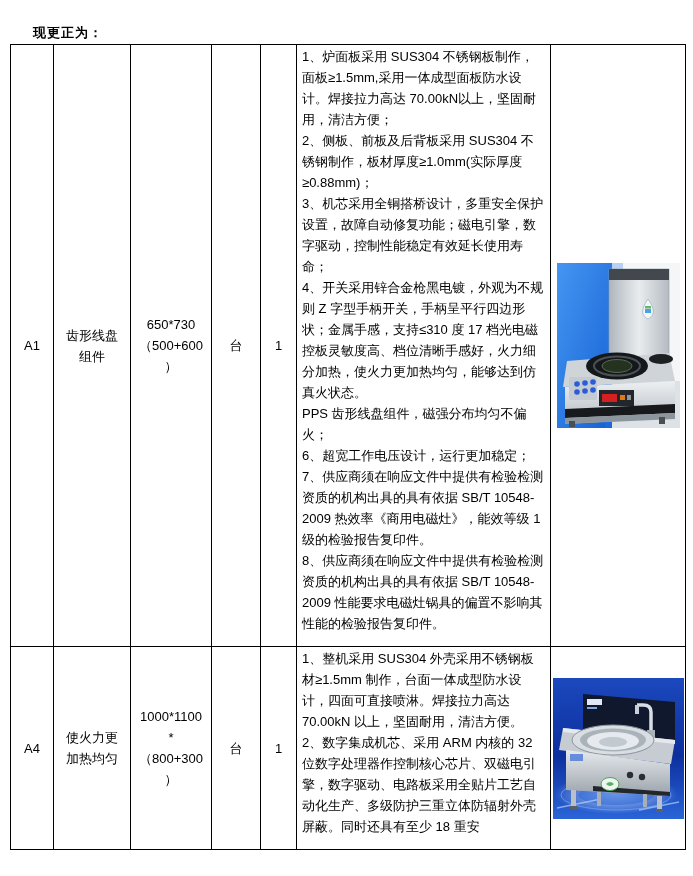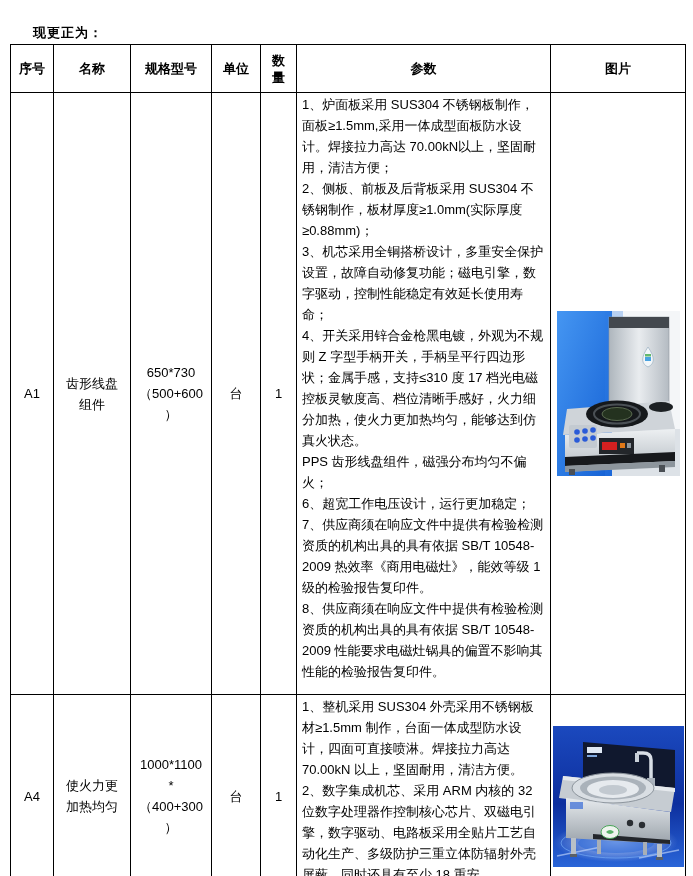--- a/index.html
+++ b/index.html
@@ -50,29 +50,20 @@
     <colgroup>
       <col style="width:43px">
         <col style="width:77px">
         <col style="width:81px">
       <col style="width:49px">
         <col style="width:36px">
         <col style="width:254px">
       <col style="width:135px">
     </colgroup>
     <tbody>
-        <tr class="hdr">
-      <th class="th-no">序号</th>
-      <th>名称</th>
-      <th>规格型号</th>
-      <th>单位</th>
-      <th class="th-qty">数量</th>
-      <th>参数</th>
-      <th>图片</th>
-    </tr>
 
     <tr class="row-a1">
       <td class="c">A1</td>
       <td class="c">齿形线盘组件</td>
       <td class="c spec">650*730
 （500+600
 ）</td>
       <td class="c">台</td>
       <td class="c">1</td>
       <td class="params">1、炉面板采用 SUS304 不锈钢板制作，面板≥1.5mm,采用一体成型面板防水设计。焊接拉力高达 70.00kN以上，坚固耐用，清洁方便；
@@ -132,21 +123,21 @@
           <rect x="102" y="154" width="6" height="7" fill="#4a4f54"></rect>
         </svg>
       </td>
     </tr>
 
     <tr class="row-a4">
       <td class="c">A4</td>
       <td class="c">使火力更加热均匀</td>
       <td class="c spec">1000*1100
 *
-（400+300
+（800+300
 ）</td>
       <td class="c">台</td>
       <td class="c">1</td>
       <td class="params">1、整机采用 SUS304 外壳采用不锈钢板材≥1.5mm 制作，台面一体成型防水设计，四面可直接喷淋。焊接拉力高达 70.00kN 以上，坚固耐用，清洁方便。
 2、数字集成机芯、采用 ARM 内核的 32 位数字处理器作控制核心芯片、双磁电引擎，数字驱动、电路板采用全贴片工艺自动化生产、多级防护三重立体防辐射外壳屏蔽。同时还具有至少 18 重安</td>
       <td class="photo">
         <svg width="131" height="141" viewBox="0 0 131 141">
           <defs>
             <linearGradient id="s2bg" x1="0" y1="0" x2="0" y2="1">
               <stop offset="0" stop-color="#1b49be"></stop>

